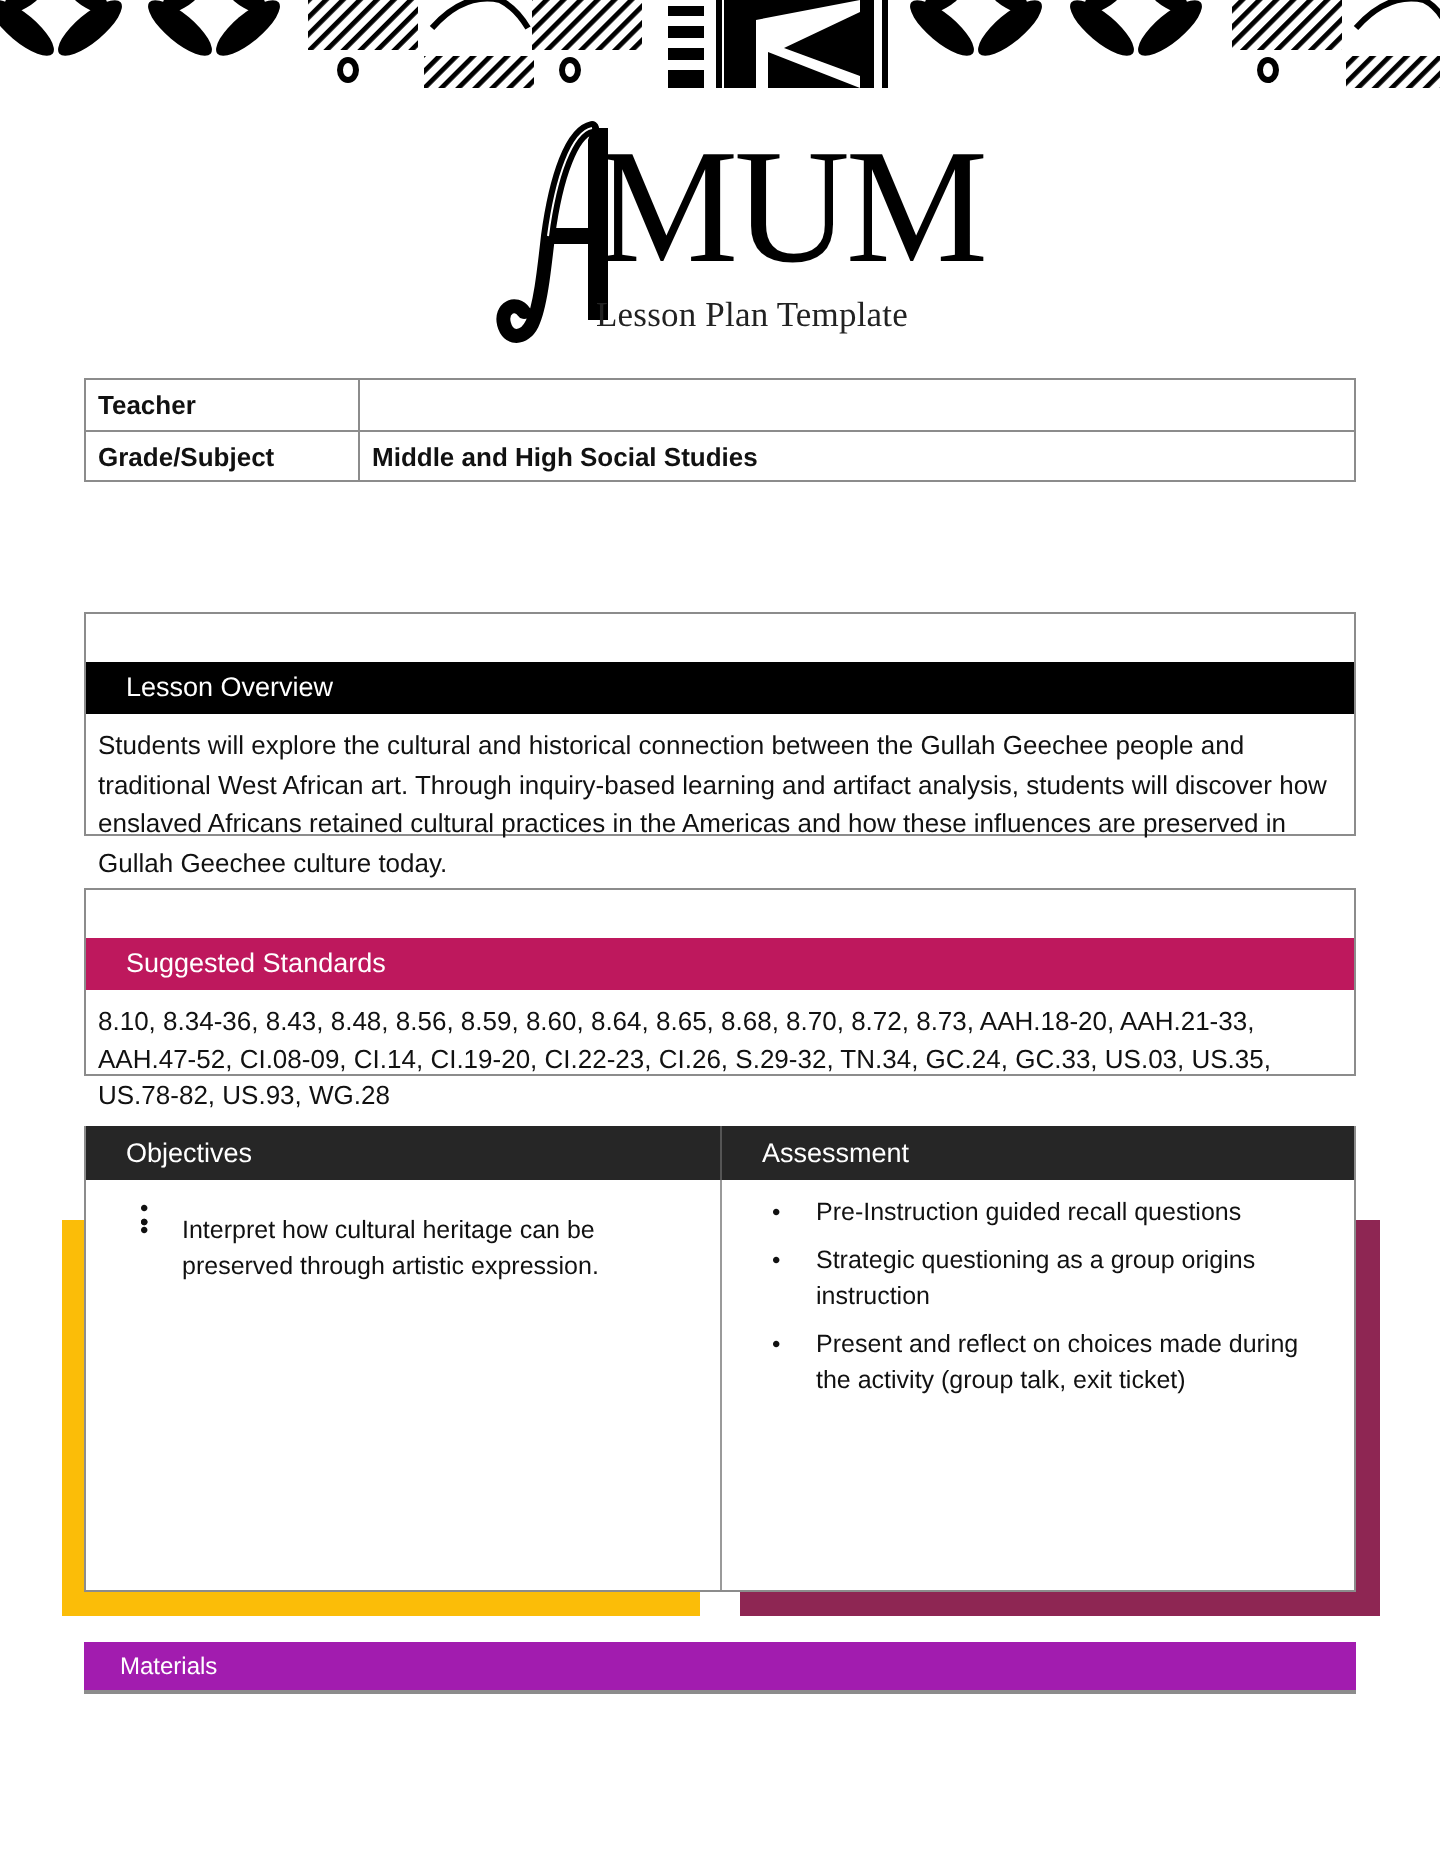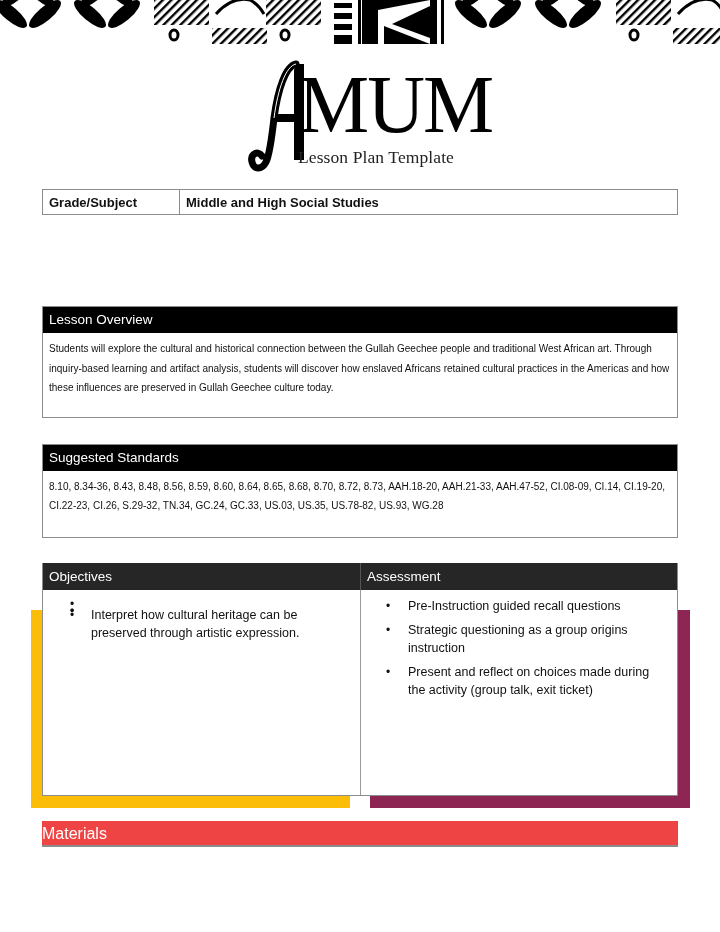--- a/index.html
+++ b/index.html
@@ -19,53 +19,53 @@
   
   .info { position: absolute; left: 42px; top: 189px; width: 636px; border-collapse: collapse; font-size: 13px; }
   .info td { border: 1px solid #8c8c8c; padding: 0 6px; font-weight: bold; vertical-align: middle; }
   .info td.k { width: 137px; }
   .info tr.r1 td { height: 26px; }
   .info tr.r2 td { height: 25px; }
   .info tr.r3 td { height: 40px; line-height: 16px; }
 
   
   .section { position: absolute; left: 42px; width: 636px; border: 1px solid #8c8c8c; background: #fff; }
-  .sec-head { height: 26px; line-height: 26px; padding-left: 6px; color: #fff; font-size: 13.5px; }
+  .sec-head { height: 26px; line-height: 26px; padding-left: 20px; color: #fff; font-size: 13.5px; margin-top: 24px; }
   .sec-head.black { background: #000; }
-  .sec-head.dark { background: #000000; }
-  .sec-body { padding: 6px 6px 0 6px; font-size: 10px; line-height: 19.5px; color: #111; }
+  .sec-head.dark { background: #be185d; }
+  .sec-body { padding: 6px 6px 0 6px; font-size: 13px; line-height: 19.5px; color: #111; }
 
   #overview { top: 306px; height: 112px; }
   #standards { top: 444px; height: 94px; }
   #standards .sec-body { padding-top: 7px; line-height: 18.5px; }
 
   
   .frame-yellow { position: absolute; left: 31px; top: 610px; width: 319px; height: 198px; background: #fbbd08; }
   .frame-magenta { position: absolute; left: 370px; top: 610px; width: 320px; height: 198px; background: #8e2653; }
   .two-col { position: absolute; left: 42px; top: 563px; width: 636px; height: 233px; background: #fff; border: 1px solid #8c8c8c; border-top: none; }
   .two-col .heads { display: flex; height: 27px; background: #262626; color: #fff; font-size: 13.5px; line-height: 27px; }
-  .two-col .heads .h { padding-left: 6px; }
+  .two-col .heads .h { padding-left: 20px; }
   .two-col .heads .h1 { width: 318px; border-right: 1px solid #555; }
   .two-col .heads .h2 { flex: 1; }
   .two-col .divider { position: absolute; left: 317px; top: 27px; width: 1px; bottom: 0; background: #9a9a9a; }
   .col { position: absolute; top: 27px; font-size: 12.5px; line-height: 18px; }
   .col.left { left: 0; width: 317px; }
   .col.right { left: 318px; width: 316px; }
   .col ul { list-style: none; }
   .col li { position: relative; padding-left: 48px; padding-right: 8px; }
   .col li .bullet { position: absolute; left: 27px; top: 0; font-size: 12px; }
   .col.left ul { padding-top: 5px; }
   .col.left li { margin-bottom: 7px; }
   .col.left li.gap { margin-top: 11px; }
   .col.right ul { padding-top: 7px; }
   .col.right li { padding-left: 47px; margin-bottom: 6px; }
   .col.right li .bullet { left: 25px; }
 
   
-  .materials { position: absolute; left: 42px; top: 821px; width: 636px; height: 26px; background: #ef4444; border-bottom: 2px solid #8c8c8c; color: #fff; font-size: 16px; line-height: 25px; padding-left: 0; }
+  .materials { position: absolute; left: 42px; top: 821px; width: 636px; height: 26px; background: #a21caf; border-bottom: 2px solid #8c8c8c; color: #fff; font-size: 12px; line-height: 25px; padding-left: 18px; }
 </style>
 </head>
 <body>
 
 <div class="banner">
   <svg width="720" height="44" viewBox="0 0 720 44" xmlns="http://www.w3.org/2000/svg">
     <defs>
       <pattern id="hatch" patternUnits="userSpaceOnUse" width="6" height="6" patternTransform="rotate(45)">
         <rect width="6" height="6" fill="#fff"></rect>
         <rect x="0" y="0" width="2.4" height="6" fill="#000"></rect>
@@ -135,20 +135,24 @@
     <path d="M 48 6 C 38 8 30 30 26 60 C 24 78 22 96 18 104 C 14 112 6 112 4 104 C 2 96 10 92 14 98" fill="none" stroke="#000" stroke-width="7" stroke-linecap="round"></path>
     <path d="M 48 6 L 56 6 L 56 102 L 46 102 L 46 64 L 28 64 L 29 56 L 46 56 L 46 12 Z" fill="#000"></path>
     <path d="M 48 6 C 38 8 30 30 26 60" fill="none" stroke="#fff" stroke-width="1"></path>
   </svg>
   <div class="logo-big">MUM</div>
   <div class="logo-sub">Lesson Plan Template</div>
 </div>
 
 <table class="info">
   <tbody>
+      <tr class="r1">
+    <td class="k">Teacher</td>
+    <td></td>
+  </tr>
   <tr class="r2">
     <td class="k">Grade/Subject</td>
     <td>Middle and High Social Studies</td>
   </tr>
 </tbody>
   </table>
 
 <div class="section" id="overview">
   <div class="sec-head black">Lesson Overview</div>
   <div class="sec-body">Students will explore the cultural and historical connection between the Gullah Geechee people and traditional West African art. Through inquiry-based learning and artifact analysis, students will discover how enslaved Africans retained cultural practices in the Americas and how these influences are preserved in Gullah Geechee culture today.</div>

